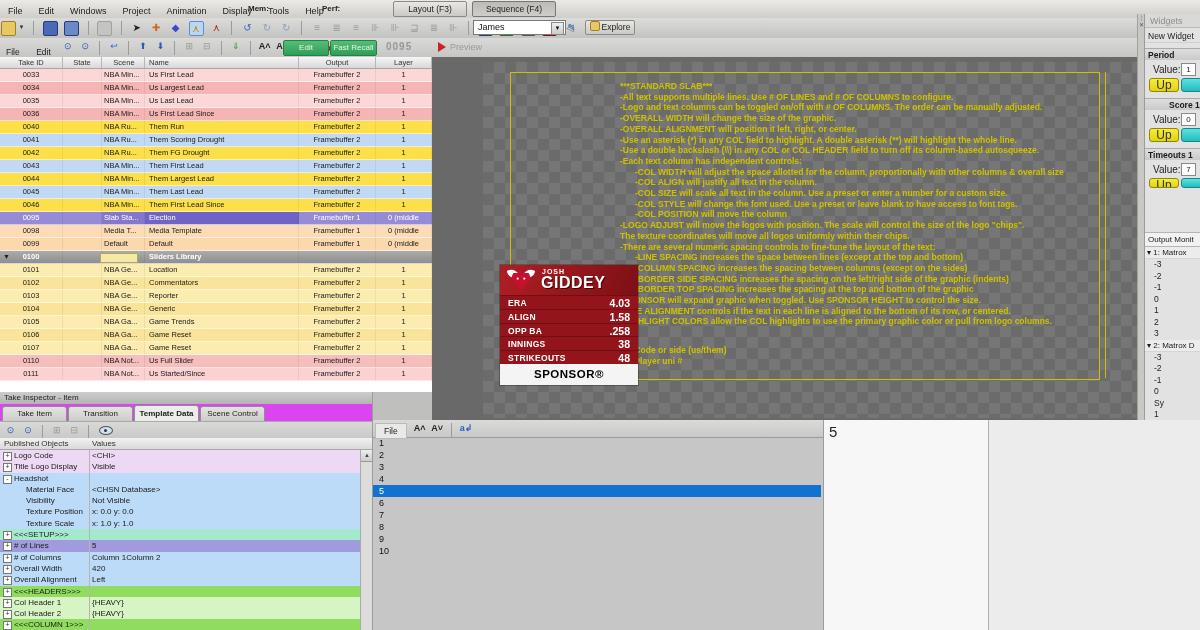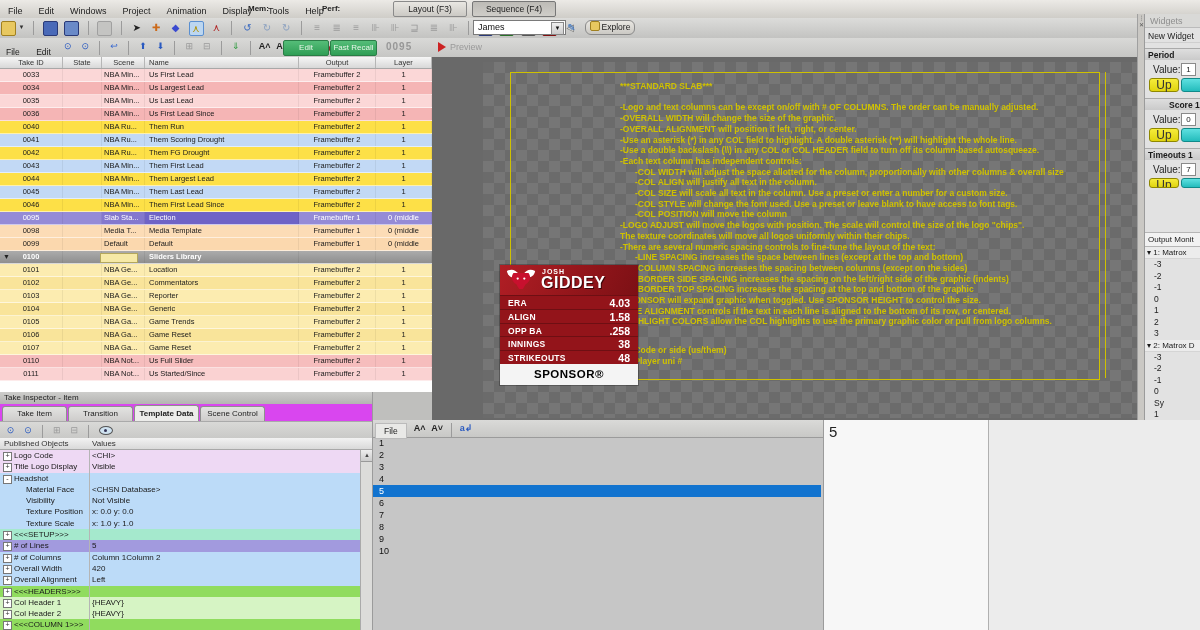--- a/index.html
+++ b/index.html
@@ -184,21 +184,21 @@
   <span class="tbi" style="background:#4a7ac8;border:1px solid #2a3a78;"></span>
   <span class="tbi" style="background:#5ab05a;border:1px solid #287028;"></span>
   <span class="tbi" style="background:linear-gradient(45deg,#c05ab0,#5ab0c0);border:1px solid #555;"></span>
   <span class="tbi" style="background:#c82020;border:1px solid #801010;"></span>
   <span class="tbi" style="color:#777;">◁</span>
   <div class="abs combo" style="left:473px;top:2px;width:87px;height:13px;">
     <span>James</span>
     <span class="combo-arrow">▼</span>
   </div>
   <span class="abs tbi" style="left:564px;top:0;color:#2a6ac0;">✎</span>
-  <div class="abs chrome-btn" style="left:585px;top:2px;width:48px;height:13px;line-height:13px;border-radius:6px;">
+  <div class="abs chrome-btn" style="left:585px;top:2px;width:48px;height:13px;line-height:13px;">
     <span class="ico-sq" style="width:8px;height:8px;margin:0 2px 0 0;background:#e8c860;border:1px solid #a08020;"></span><span>Explore</span>
   </div>
 </div>
 
 <div class="abs" id="seqbar">
   <span class="mini-menu">File</span>
   <span class="mini-menu">Edit</span>
   <span class="sbi" style="color:#2a5ac0;">⊙</span>
   <span class="sbi" style="color:#2a5ac0;">⊙</span>
   <span class="tsep"></span>
@@ -432,21 +432,22 @@
 <div class="abs" id="prevbar">
   <span id="preview-icon"></span>
   <span id="preview-title">Preview</span>
 </div>
 <div class="abs" id="canvas">
   <div id="checker"></div>
   <div id="safe-rect"></div>
   <div id="safe-line2"></div>
   <div id="pv-text">
       <div class="pv-line" style="top: 0px;">***STANDARD SLAB***</div>
-      <div class="pv-line" style="top: 21.4px;">-Logo and text columns can be except on/off with # OF COLUMNS. The order can be manually adjusted.</div>
+      <div class="pv-line" style="top: 10.7px;">-All text supports multiple lines. Use # OF LINES and # OF COLUMNS to configure.</div>
+      <div class="pv-line" style="top: 21.4px;">-Logo and text columns can be toggled on/off with # OF COLUMNS. The order can be manually adjusted.</div>
       <div class="pv-line" style="top: 32.1px;">-OVERALL WIDTH will change the size of the graphic.</div>
       <div class="pv-line" style="top: 42.8px;">-OVERALL ALIGNMENT will position it left, right, or center.</div>
       <div class="pv-line" style="top: 53.5px;">-Use an asterisk (*) in any COL field to highlight. A double asterisk (**) will highlight the whole line.</div>
       <div class="pv-line" style="top: 64.2px;">-Use a double backslash (\\) in any COL or COL HEADER field to turn off its column-based autosqueeze.</div>
       <div class="pv-line" style="top: 74.9px;">-Each text column has independent controls:</div>
       <div class="pv-line pv-ind" style="top: 85.6px;">-COL WIDTH will adjust the space allotted for the column, proportionally with other columns &amp; overall size</div>
       <div class="pv-line pv-ind" style="top: 96.3px;">-COL ALIGN will justify all text in the column.</div>
       <div class="pv-line pv-ind" style="top: 107px;">-COL SIZE will scale all text in the column. Use a preset or enter a number for a custom size.</div>
       <div class="pv-line pv-ind" style="top: 117.7px;">-COL STYLE will change the font used. Use a preset or leave blank to have access to font tags.</div>
       <div class="pv-line pv-ind" style="top: 128.4px;">-COL POSITION will move the column</div>

